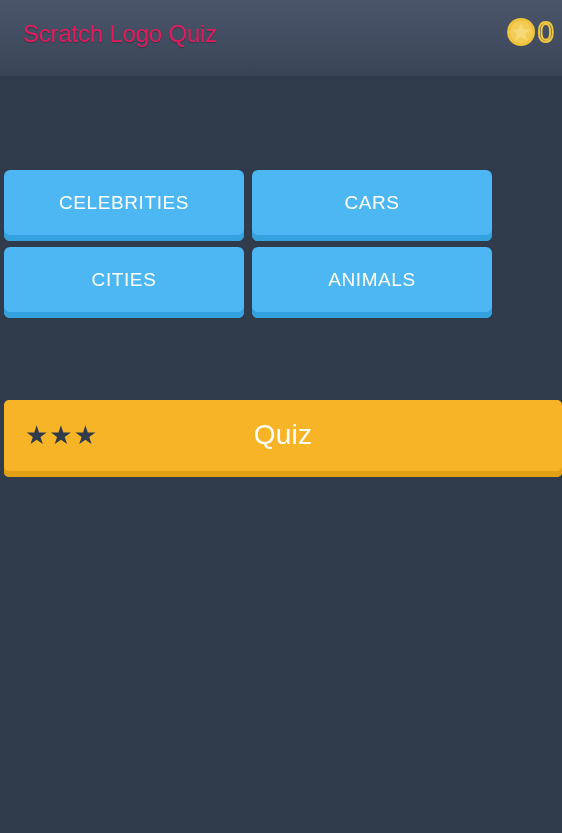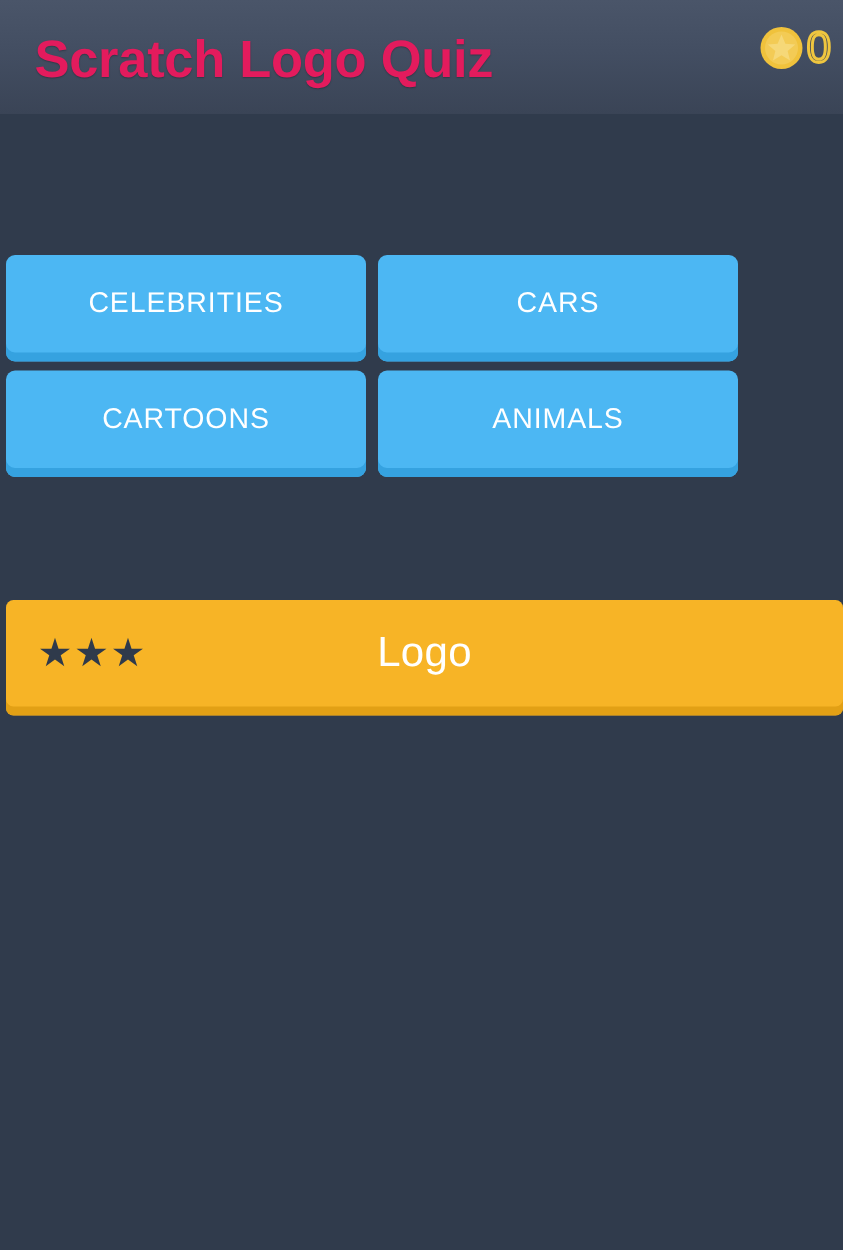--- a/index.html
+++ b/index.html
@@ -29,22 +29,22 @@
     top: 0;
     width: 562px;
     height: 76px;
     background: linear-gradient(180deg, #4a5569 0%, #434e62 45%, #3a4456 100%);
     box-sizing: border-box;
   }
   .app-title {
     position: absolute;
     left: 23px;
     top: 20px;
-    font-size: 35px;
-    font-weight: bold;
+    font-size: 24px;
+    font-weight: normal;
     color: #e31b5d;
     letter-spacing: -0.2px;
     white-space: nowrap;
     text-shadow: 0 1px 1px rgba(0,0,0,0.25);
   }
   .coin-group {
     position: absolute;
     right: 8px;
     top: 17px;
     display: flex;
@@ -157,29 +157,29 @@
   </div>
 
   <div class="grid">
     <button class="cat-btn">
       <span>CELEBRITIES</span>
     </button>
     <button class="cat-btn">
       <span>CARS</span>
     </button>
     <button class="cat-btn">
-      <span>CARTOONS</span>
+      <span>CITIES</span>
     </button>
     <button class="cat-btn">
       <span>ANIMALS</span>
     </button>
   </div>
 
   <button class="rate-btn">
     <span class="rate-stars">
       <span class="star-glyph">★</span>
       <span class="star-glyph">★</span>
       <span class="star-glyph">★</span>
     </span>
-    <span class="rate-label">Logo</span>
+    <span class="rate-label">Quiz</span>
   </button>
 
 </div>
 
 </body></html>

